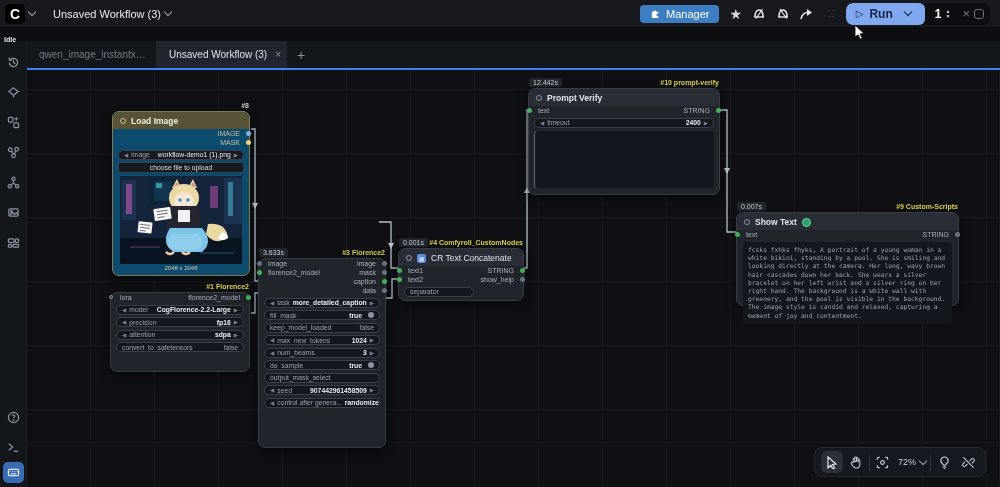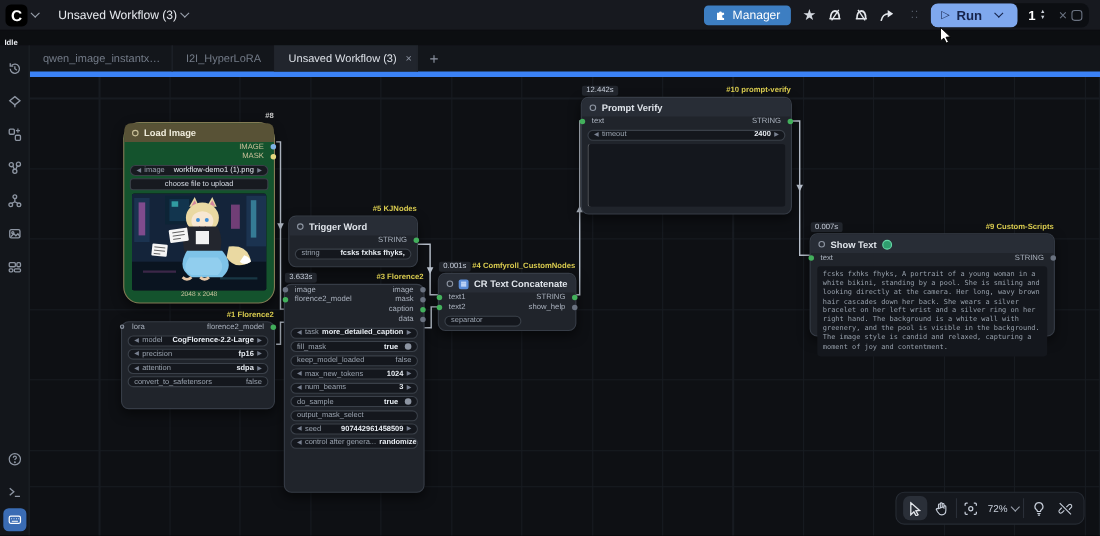--- a/index.html
+++ b/index.html
@@ -30,21 +30,21 @@
   #run-btn .chev { border-color:#16244c; margin-left:6px; }
   #queue-count { color:#fff; font-size:12px; font-weight:bold; padding:0 4px 0 10px; }
   .steppers { display:flex; flex-direction:column; font-size:5px; color:#cfd4dc; line-height:5px; padding-right:8px; }
   .tb-x { color:#6a7280; font-size:13px; padding:0 4px; }
   .tb-stop { width:10px; height:10px; border:1.5px solid #6a7280; border-radius:3px; margin-right:6px; }
   
   #status-strip { position:absolute; left:0; top:28px; width:1000px; height:13px; background:#0c0e11; z-index:29; }
   #status-strip span { font-size:7px; font-weight:bold; color:#e8ebf0; margin-left:4px; line-height:13px; display:inline-block; }
   
   #tabbar { position:absolute; left:27px; top:41px; width:973px; height:29px; background:#13161b;
-    display:flex; align-items:stretch; z-index:28; border-bottom:5px solid #3b82f6; }
+    display:flex; align-items:stretch; z-index:28; border-bottom:2px solid #3b82f6; }
   .tab { display:flex; align-items:center; padding:0 12px; font-size:10px; color:#737b88;
     border-right:1px solid #20242b; max-width:130px; white-space:nowrap; overflow:hidden; }
   .tab.active { background:#21252d; color:#dde1e8; }
   .tab .close { margin-left:8px; color:#8b92a0; font-size:10px; }
   .tab-add { display:flex; align-items:center; padding:0 10px; color:#8b92a0; font-size:14px; }
   
   #sidebar { position:absolute; left:0; top:41px; width:27px; height:446px; background:#13161b;
     display:flex; flex-direction:column; align-items:center; z-index:28; border-right:1px solid #1d2127; }
   .sb-icon { width:27px; height:30px; display:flex; align-items:center; justify-content:center; color:#8d95a2; }
   .sb-icon svg { stroke:#8d95a2; }
@@ -76,21 +76,21 @@
   .dot.yellow { background:#e5d77f; } .dot.gray { background:#6a7280; }
   .widget { display:flex; align-items:center; gap:3px; height:10px; margin:2.5px 5px;
     background:#14171d; border:1px solid #3a4049; border-radius:6px; padding:0 5px;
     font-size:6.8px; color:#9aa3af; white-space:nowrap; overflow:hidden; }
   .widget .val { margin-left:auto; color:#e8edf3; font-weight:bold; }
   .widget .arr { color:#788090; font-size:5.5px; flex:none; }
   .widget .knob { width:6px; height:6px; background:#8d95a2; border-radius:50%; margin-left:3px; flex:none; }
   .textarea { margin:3px 5px; background:#14171d; border-radius:3px; border-left:1px solid rgba(255,255,255,.35);
     color:#3e4650; font-size:6.5px; padding:2px 4px; font-family:"DejaVu Sans Mono",monospace; }
   
-  #node-load-image { background:#14532d; border-color:#847b55;border-radius:15px; }
+  #node-load-image { background:#0c4a6e; border-color:#847b55; }
   #node-load-image .node-header { background:#585236; color:#efecdc; }
   #node-load-image .slots { color:#c9c099; }
   .btn-widget { display:flex; align-items:center; justify-content:center; height:11px; margin:2.5px 5px;
     background:#171a20; border:1px solid #3a4049; border-radius:3px; color:#d8dde5; font-size:6.8px; }
   .img-preview { margin:3px 7px 1px 7px; border-radius:2px; overflow:hidden; background:#10141c; }
   .img-caption { text-align:center; font-size:6px; color:#cfc7a2; padding-bottom:3px; }
   
   .st-content { margin:3px 6px 6px 6px; background:#14171d; border-radius:3px; padding:4px 5px;
     color:#97a0ab; font-size:6.3px; line-height:8.2px; font-family:"DejaVu Sans Mono",monospace; }
   
@@ -166,23 +166,20 @@
   </div>
 
   <div id="status-strip">
     <span>Idle</span>
   </div>
 
   <div id="tabbar">
     <div class="tab">
       <span>qwen_image_instantx…</span>
     </div>
-    <div class="tab">
-      <span>I2I_HyperLoRA</span>
-    </div>
     <div class="tab active">
       <span>Unsaved Workflow (3)</span>
       <span class="close">×</span>
     </div>
     <div class="tab-add">+</div>
   </div>
 
   <div id="sidebar">
     <div class="sb-icon" style="margin-top:6px;">
       <svg class="ic" width="13" height="13" viewBox="0 0 14 14" fill="none" stroke-width="1.3">
@@ -367,35 +364,20 @@
       <span>attention</span>
       <span class="val">sdpa</span>
       <span class="arr">▶</span>
     </div>
     <div class="widget">
       <span>convert_to_safetensors</span>
       <span class="val" style="color:#9aa3af;font-weight:normal;">false</span>
     </div>
   </div>
 
-  <div class="node" style="left:262px; top:196px; width:118px; height:47px;">
-    <span class="id-badge">#5 KJNodes</span>
-    <div class="node-header">
-      <span class="collapse-dot"></span>
-      <span>Trigger Word</span>
-    </div>
-    <div class="slots">
-      <span class="r">STRING</span>
-      <span class="dot out green"></span>
-    </div>
-    <div class="widget">
-      <span>string</span>
-      <span class="val">fcsks fxhks fhyks,</span>
-    </div>
-  </div>
 
   <div class="node" style="left:258px; top:258px; width:128px; height:190px;">
     <span class="time-badge">3.633s</span>
     <span class="id-badge">#3 Florence2</span>
     <div class="slots">
       <span class="l">image</span>
       <span class="r">image</span>
       <span class="dot in gray"></span>
       <span class="dot out gray"></span>
     </div>
@@ -461,21 +443,21 @@
 
     </div>
   </div>
 
   <div class="node" style="left:398px; top:248px; width:126px; height:53px;">
     <span class="time-badge">0.001s</span>
     <span class="id-badge">#4 Comfyroll_CustomNodes</span>
     <div class="node-header">
       <span class="collapse-dot"></span>
       <span class="cr-icon">▦</span>
-      <span style="font-weight:bold;">CR Text Concatenate</span>
+      <span style="font-weight:normal;">CR Text Concatenate</span>
     </div>
     <div class="slots">
       <span class="l">text1</span>
       <span class="r">STRING</span>
       <span class="dot in green"></span>
       <span class="dot out green"></span>
     </div>
     <div class="slots">
       <span class="l">text2</span>
       <span class="r">show_help</span>

